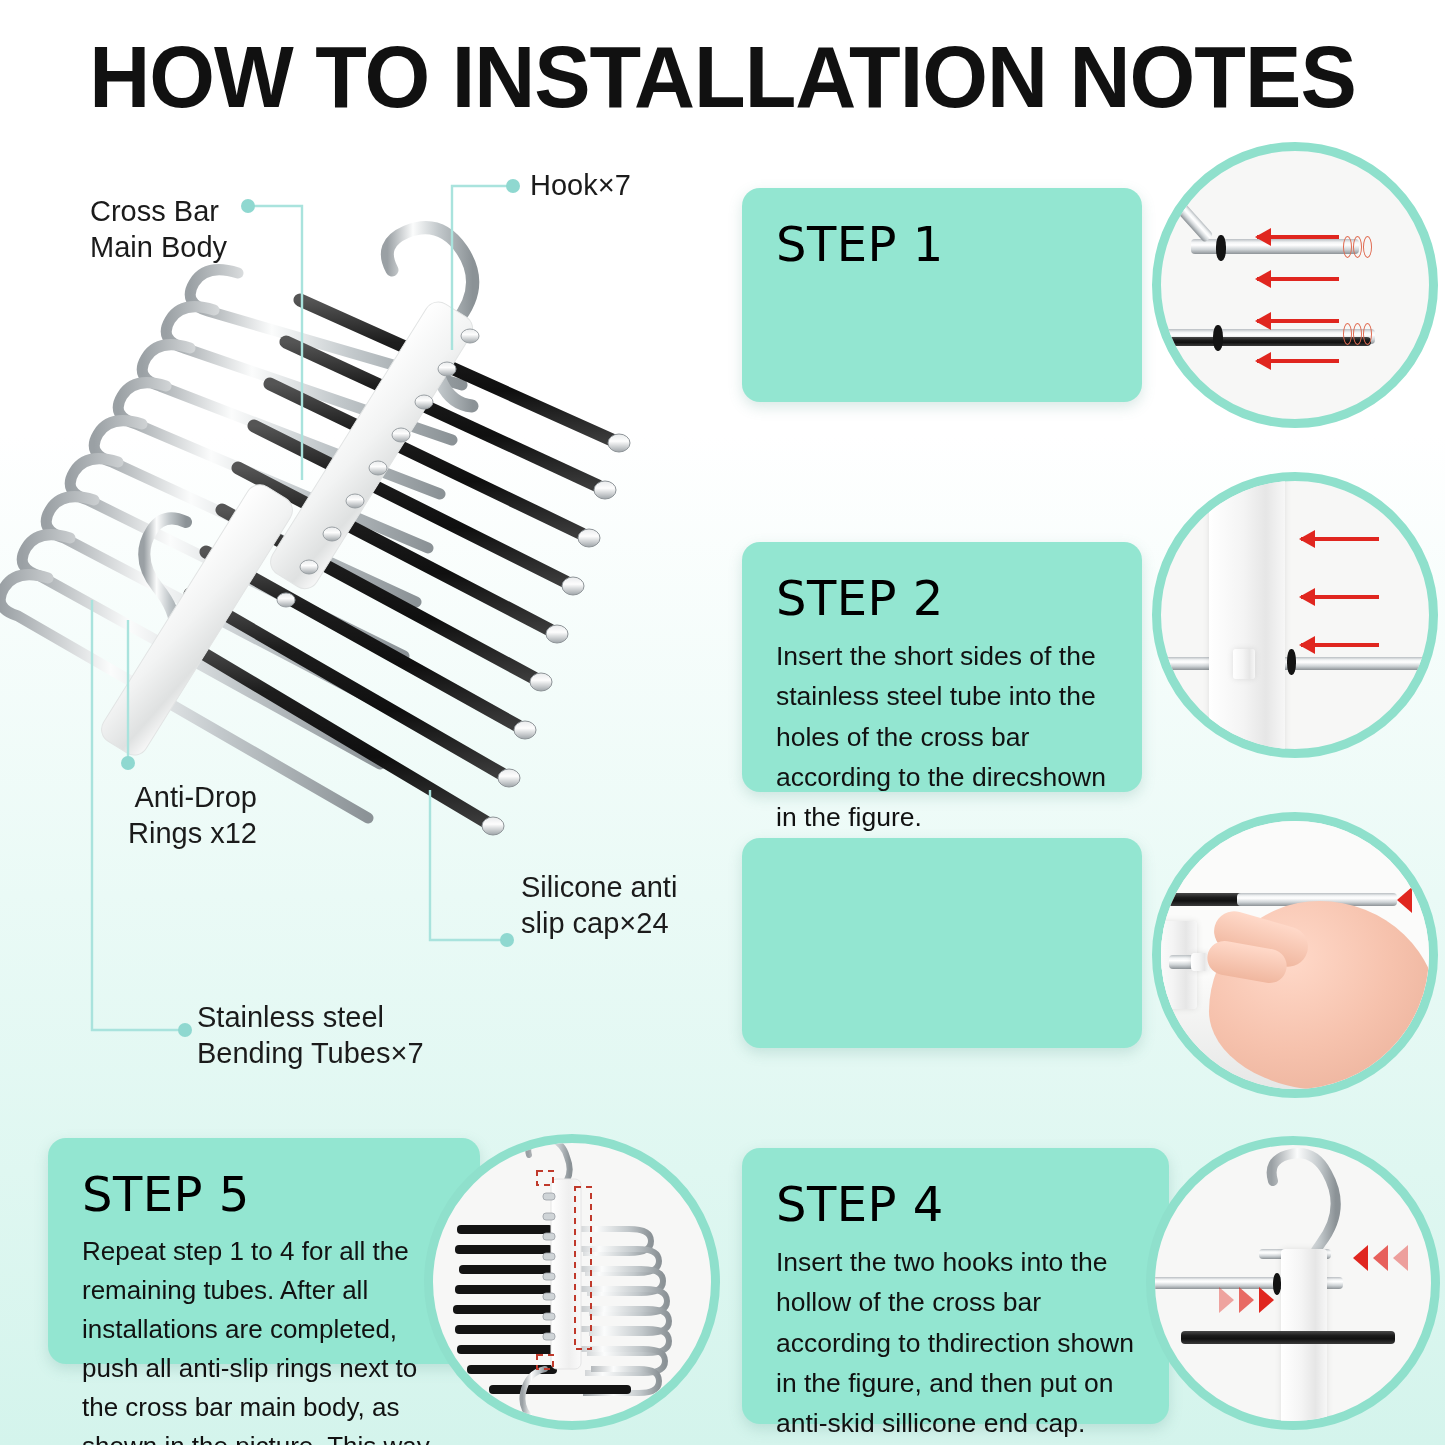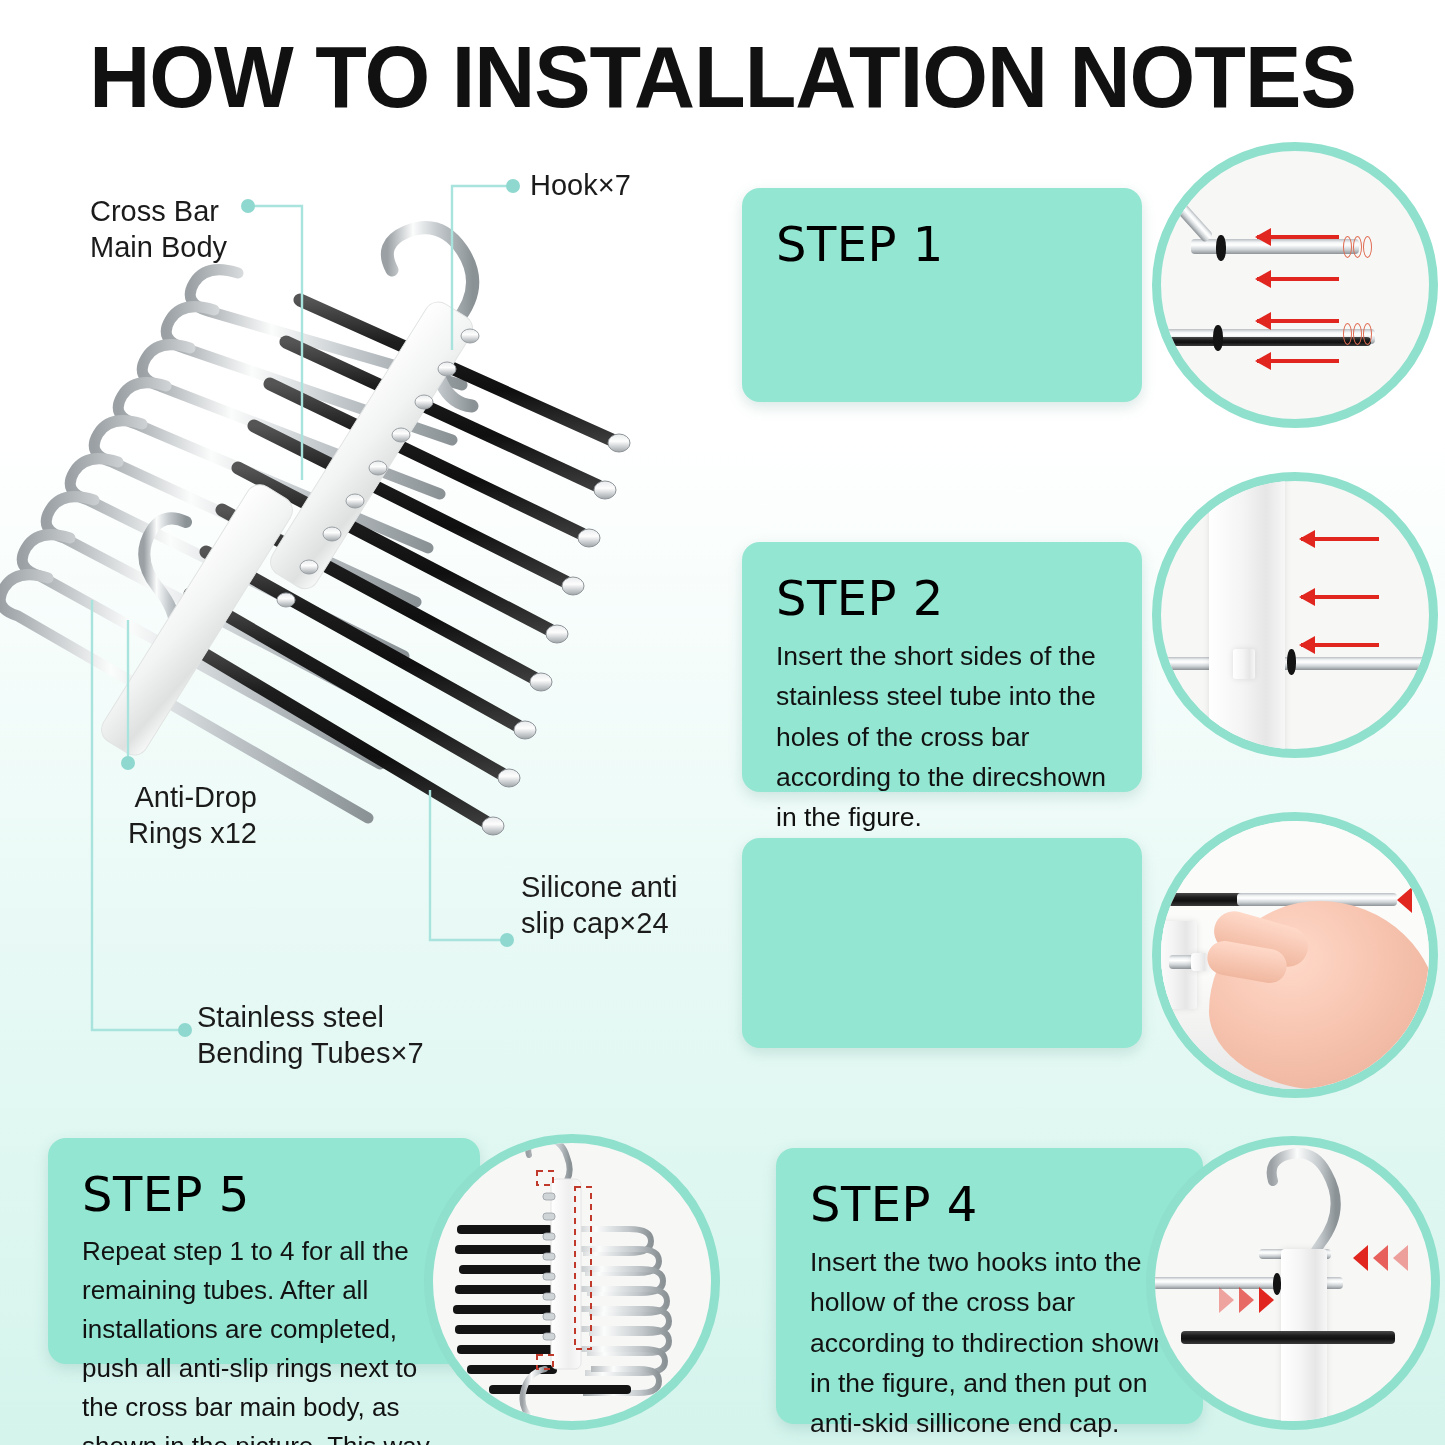--- a/index.html
+++ b/index.html
@@ -43,21 +43,21 @@
   .step-body {
     font-size: 26.5px;
     line-height: 1.52;
     color: #111111;
     font-family: "Liberation Sans", sans-serif;
   }
 
   .card-s1 { left: 742px; top: 188px;  width: 400px; height: 214px; }
   .card-s2 { left: 742px; top: 498px;  width: 400px; height: 250px; margin-top: 44px; }
   .card-s3 { left: 742px; top: 838px;  width: 400px; height: 210px; }
-  .card-s4 { left: 776px; top: 1148px; width: 427px; height: 276px; }
+  .card-s4 { left: 742px; top: 1148px; width: 427px; height: 276px; }
   .card-s5 { left: 24px;  top: 1138px; width: 432px; height: 226px; margin-left: 24px; }
   .card-s5 .step-title { font-size: 48px; }
   .card-s5 .step-body  { font-size: 26px; line-height: 1.5; }
 
   
   .photo-circle {
     position: absolute;
     border-radius: 50%;
     border: 9px solid #8fe0cc;
     background: #f7f7f6;

